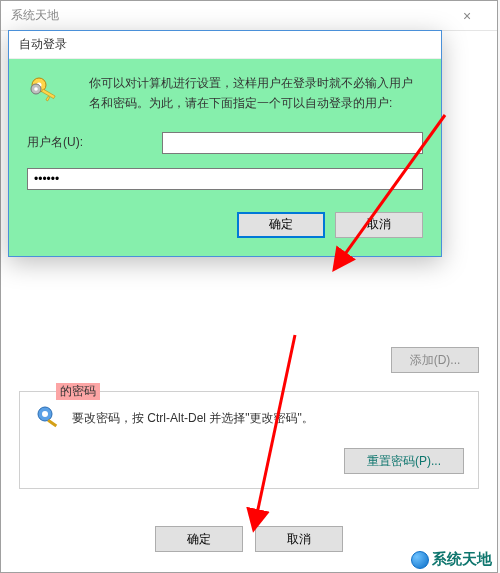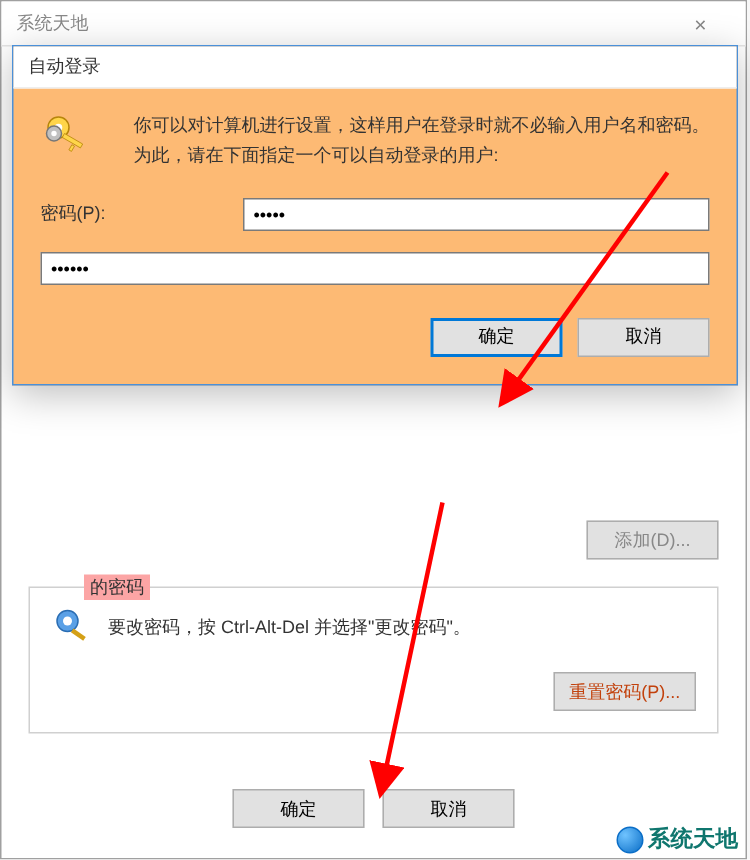--- a/index.html
+++ b/index.html
@@ -84,23 +84,23 @@
     align-items: center;
     gap: 10px;
   }
   .gb-icon {
     width: 28px; height: 28px;
     display: flex; align-items: center; justify-content: center;
   }
   .gb-text { flex: 1; font-size: 12px; color: #333; }
   .gb-btnrow { display: flex; justify-content: flex-end; margin-top: 16px; }
   .gb-btnrow button {
-    width: 95px; height: 26px;
+    width: 120px; height: 26px;
     background: #e1e1e1; border: 1px solid #adadad;
-    color: #c2410c; font-family: inherit; font-size: 12px;
+    color: #0f766e; font-family: inherit; font-size: 12px;
   }
 
   .bottom-btns {
     position: absolute;
     bottom: 20px;
     left: 0; right: 0;
     display: flex;
     justify-content: center;
     gap: 12px;
   }
@@ -108,22 +108,22 @@
     width: 88px; height: 26px;
     background: #e1e1e1; border: 1px solid #adadad;
     font-family: inherit; font-size: 12px;
   }
 
   
   .dialog {
     position: absolute;
     top: 30px;
     left: 8px;
-    width: 484px;
-    background: #fdba74;
+    width: 434px;
+    background: #86efac;
     border: 1px solid #4a90d9;
     box-shadow: 0 6px 24px rgba(0,0,0,0.25);
     z-index: 10;
   }
   .dialog .titlebar {
     height: 28px;
     display: flex;
     align-items: center;
     padding: 0 10px;
     background: #fff;
@@ -261,22 +261,22 @@
           <rect x="16" y="16" width="14" height="3" fill="#ffd54a" stroke="#b8860b" stroke-width="0.5" transform="rotate(30 16 16)"></rect>
           <rect x="24" y="20" width="2" height="4" fill="#ffd54a" stroke="#b8860b" stroke-width="0.5" transform="rotate(30 16 16)"></rect>
           <circle cx="9" cy="16" r="5" fill="#c0c0c0" stroke="#777" stroke-width="1"></circle>
           <circle cx="9" cy="16" r="1.8" fill="#fff"></circle>
         </svg>
       </span>
       <div class="desc-text">你可以对计算机进行设置，这样用户在登录时就不必输入用户名和密码。为此，请在下面指定一个可以自动登录的用户:</div>
     </div>
 
     <div class="form-row">
-      <label>密码(P):</label>
-      <input type="text" value="•••••" style="">
+      <label>用户名(U):</label>
+      <input type="text" value="" style="">
     </div>
     <div class="form-row">
       <input type="text" value="••••••" style="">
     </div>
 
     <div class="dialog-btns">
       <button class="primary">确定</button>
       <button>取消</button>
     </div>
   </div>

